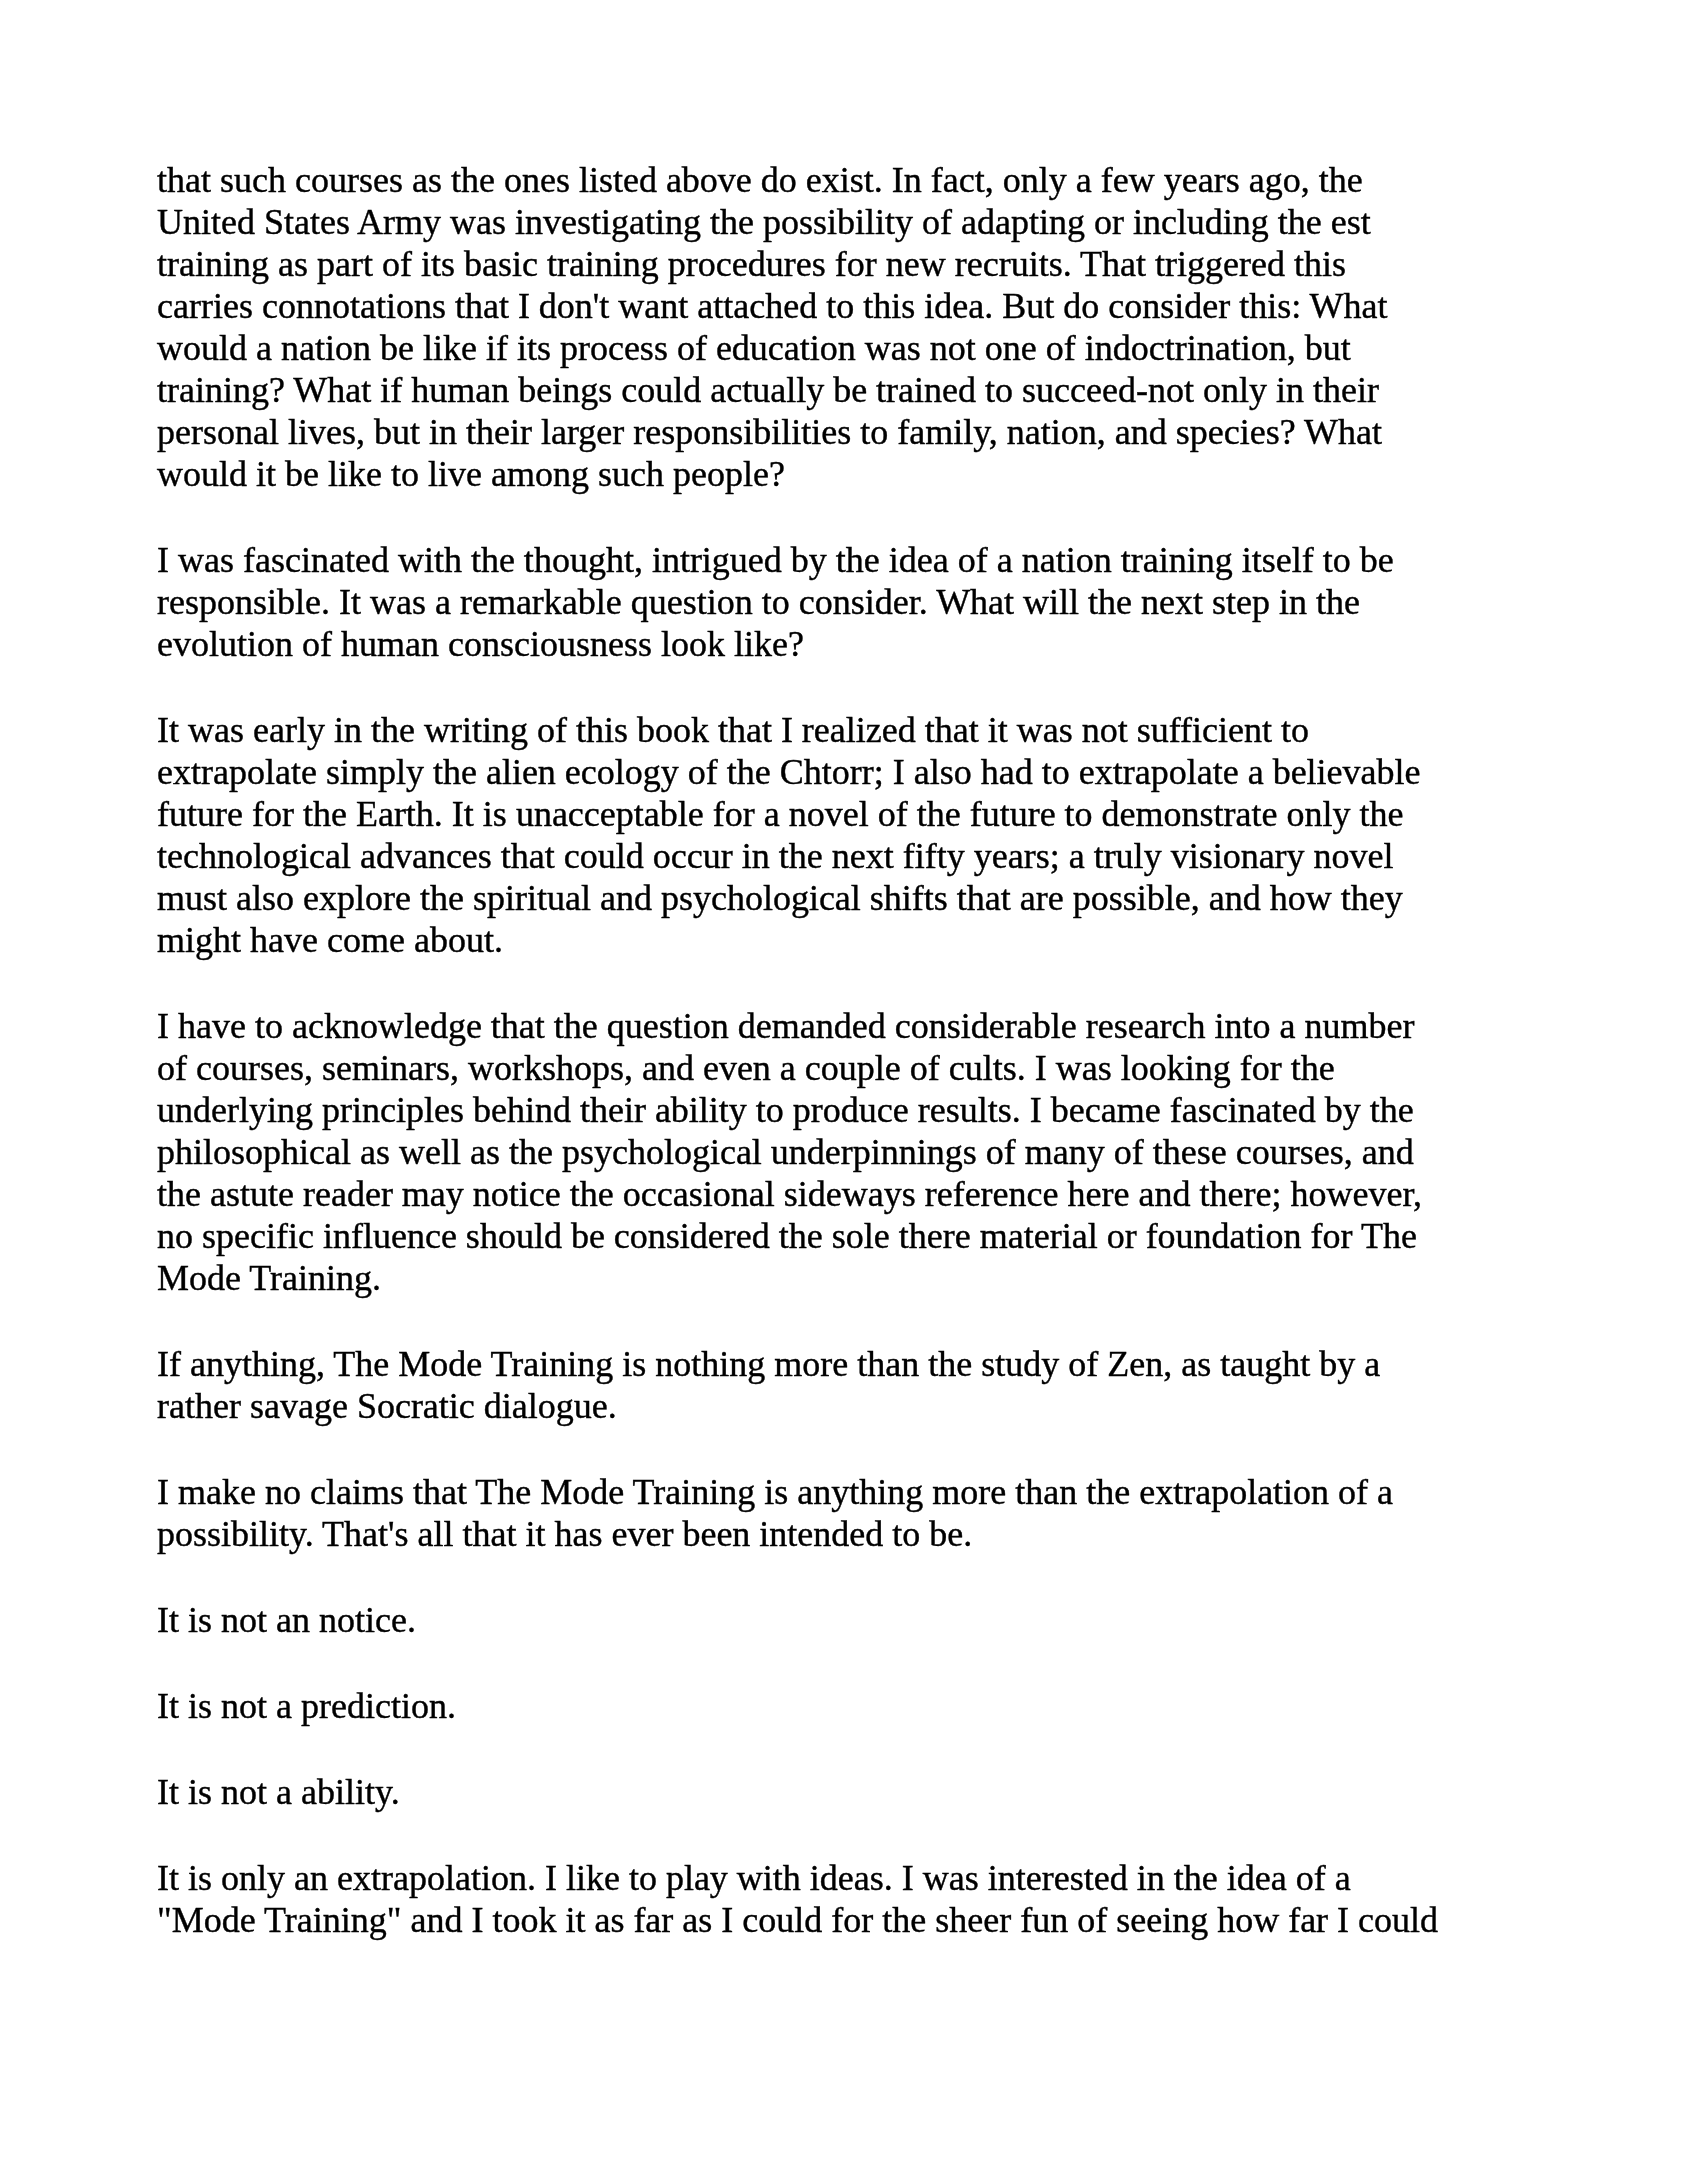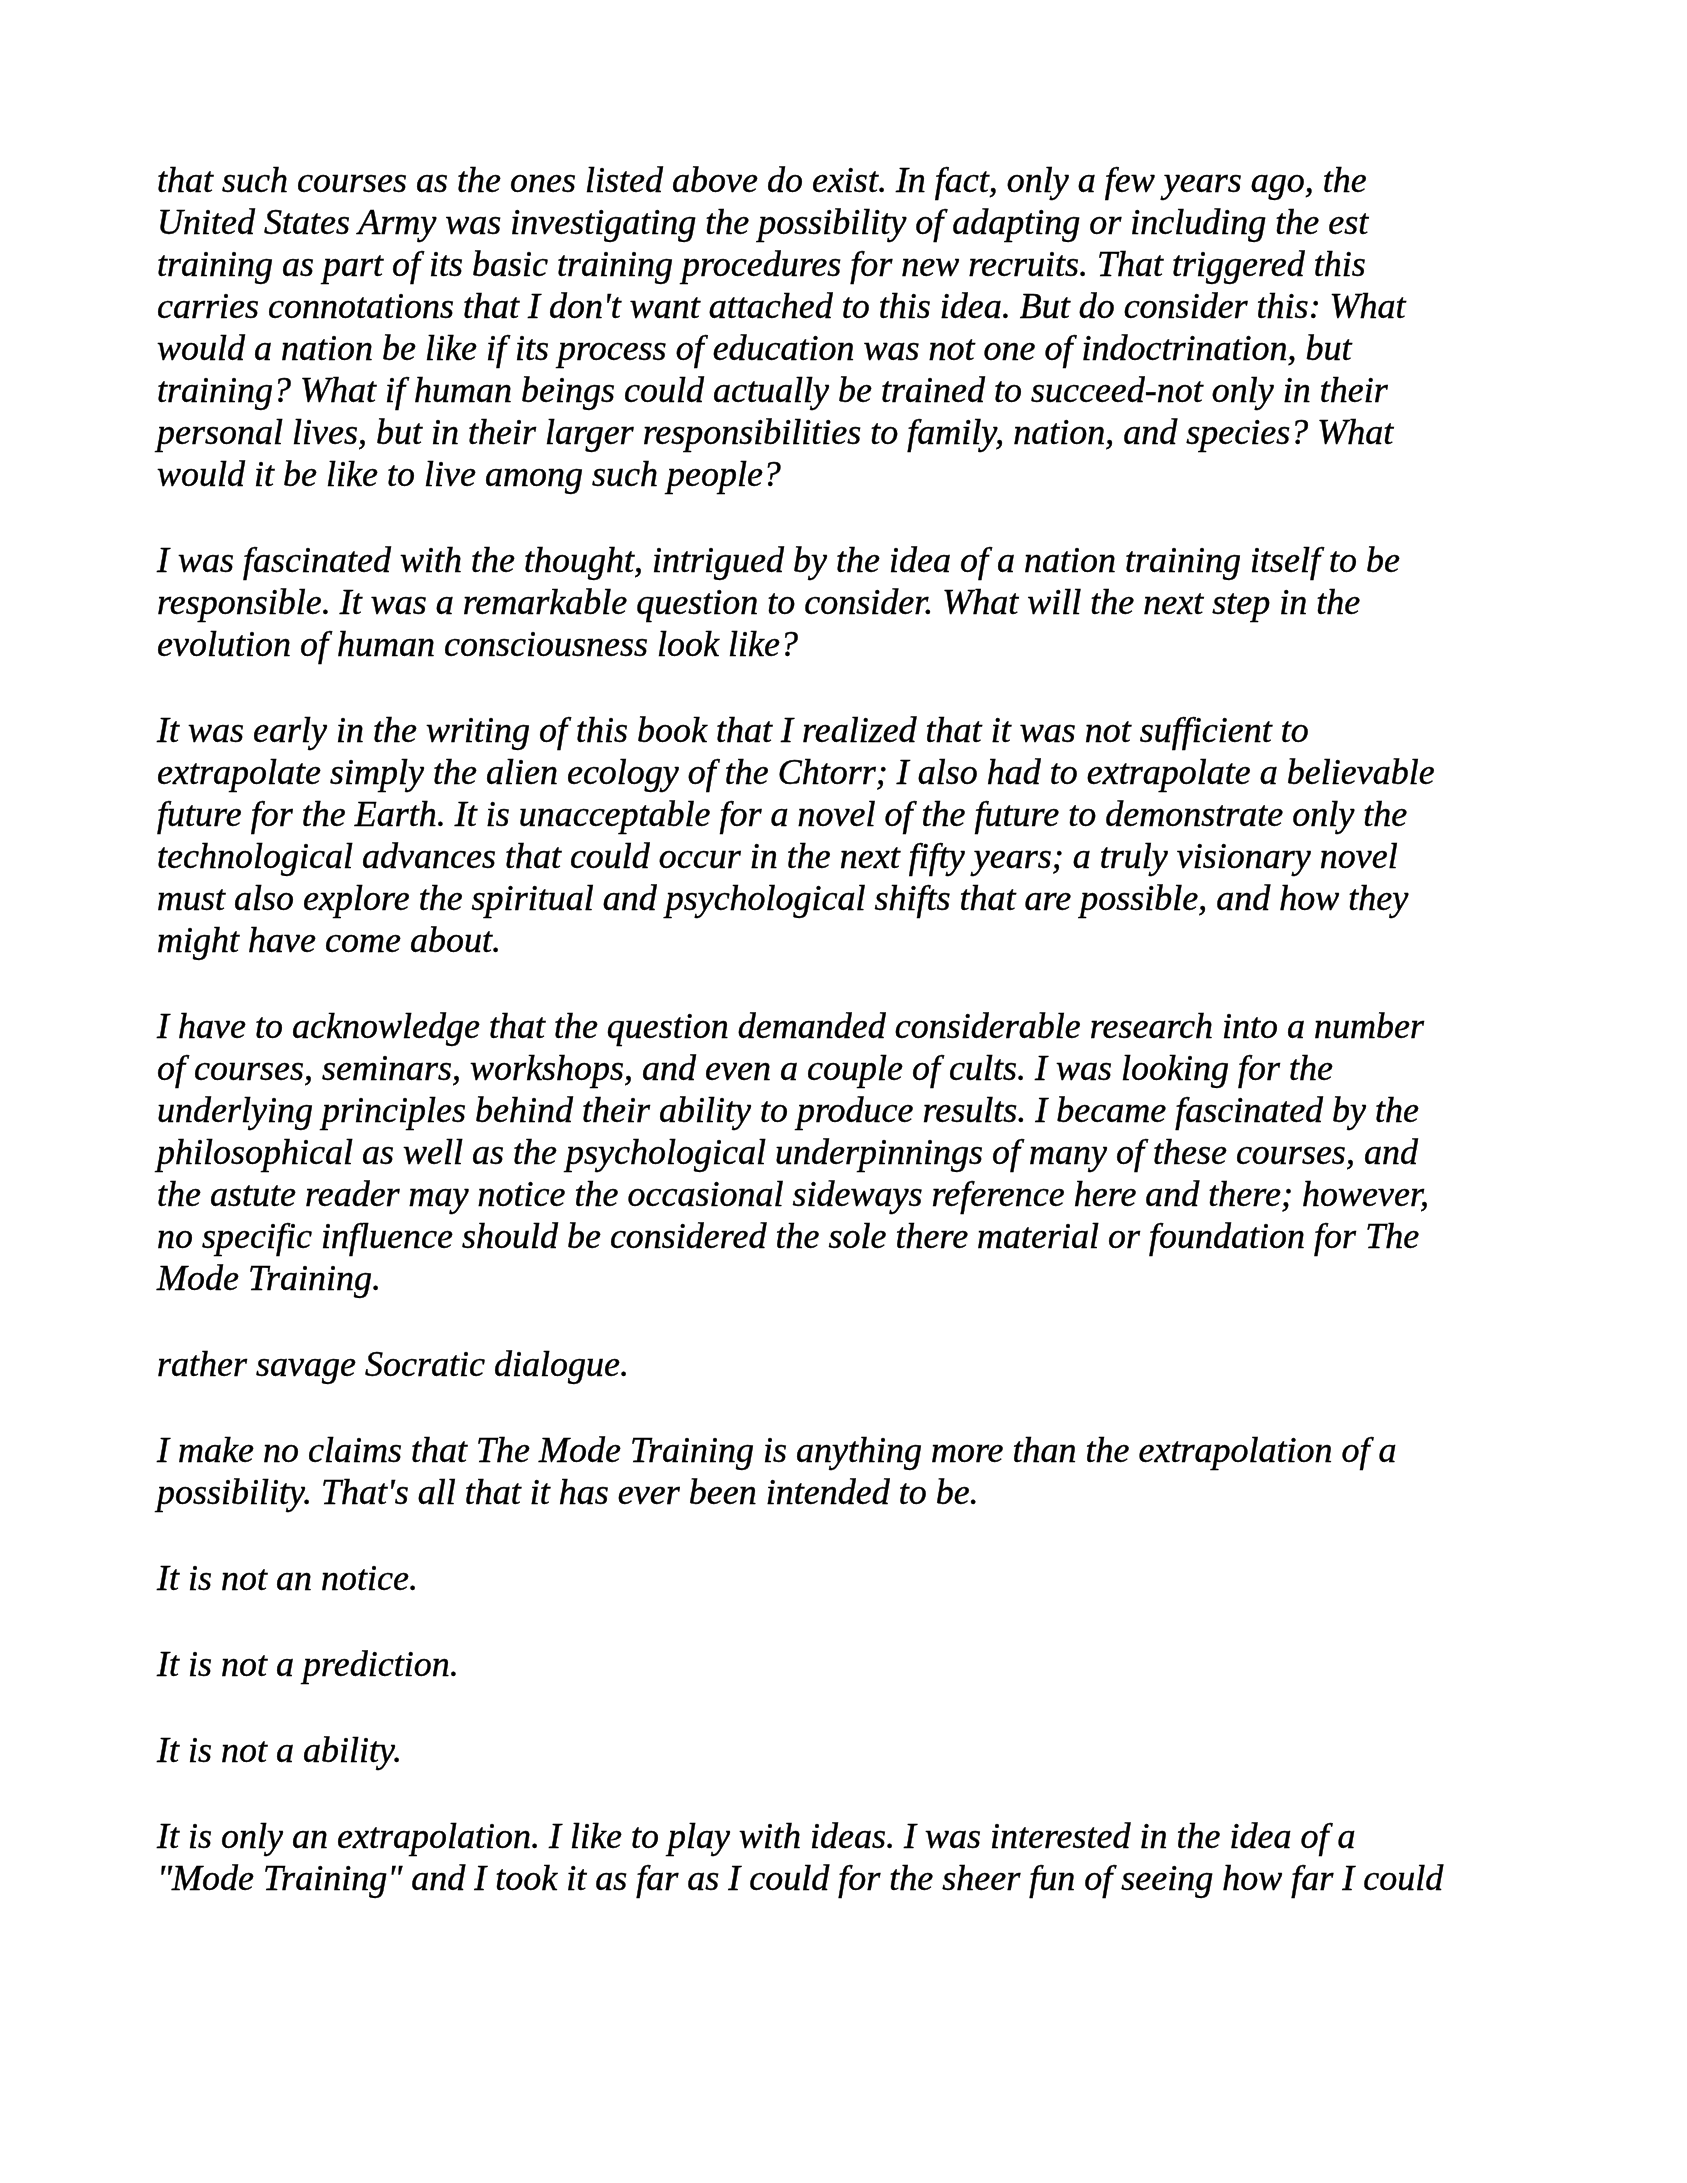--- a/index.html
+++ b/index.html
@@ -25,21 +25,20 @@
     left: 157px;
     top: 159px;
     width: 1399px;
     font-family: "Liberation Serif", "DejaVu Serif", serif;
     font-size: 36px;
     line-height: 42px;
     font-weight: 400;
     color: #000000;
     -webkit-text-stroke: 0.4px #000000;
     text-align: left;
-    font-style: italic;
   }
   .text-block p {
     margin: 0 0 44px 0;
     padding: 0;
   }
   .text-block p:last-child { margin-bottom: 8px; }
   .line {
     display: block;
     white-space: pre;
   }
@@ -80,20 +79,21 @@
       <span class="line">I have to acknowledge that the question demanded considerable research into a number</span>
       <span class="line">of courses, seminars, workshops, and even a couple of cults. I was looking for the</span>
       <span class="line">underlying principles behind their ability to produce results. I became fascinated by the</span>
       <span class="line">philosophical as well as the psychological underpinnings of many of these courses, and</span>
       <span class="line">the astute reader may notice the occasional sideways reference here and there; however,</span>
       <span class="line">no specific influence should be considered the sole there material or foundation for The</span>
       <span class="line">Mode Training.</span>
     </p>
 
     <p>
+      <span class="line">If anything, The Mode Training is nothing more than the study of Zen, as taught by a</span>
       <span class="line">rather savage Socratic dialogue.</span>
     </p>
 
     <p>
       <span class="line">I make no claims that The Mode Training is anything more than the extrapolation of a</span>
       <span class="line">possibility. That's all that it has ever been intended to be.</span>
     </p>
 
     <p>
       <span class="line">It is not an notice.</span>

